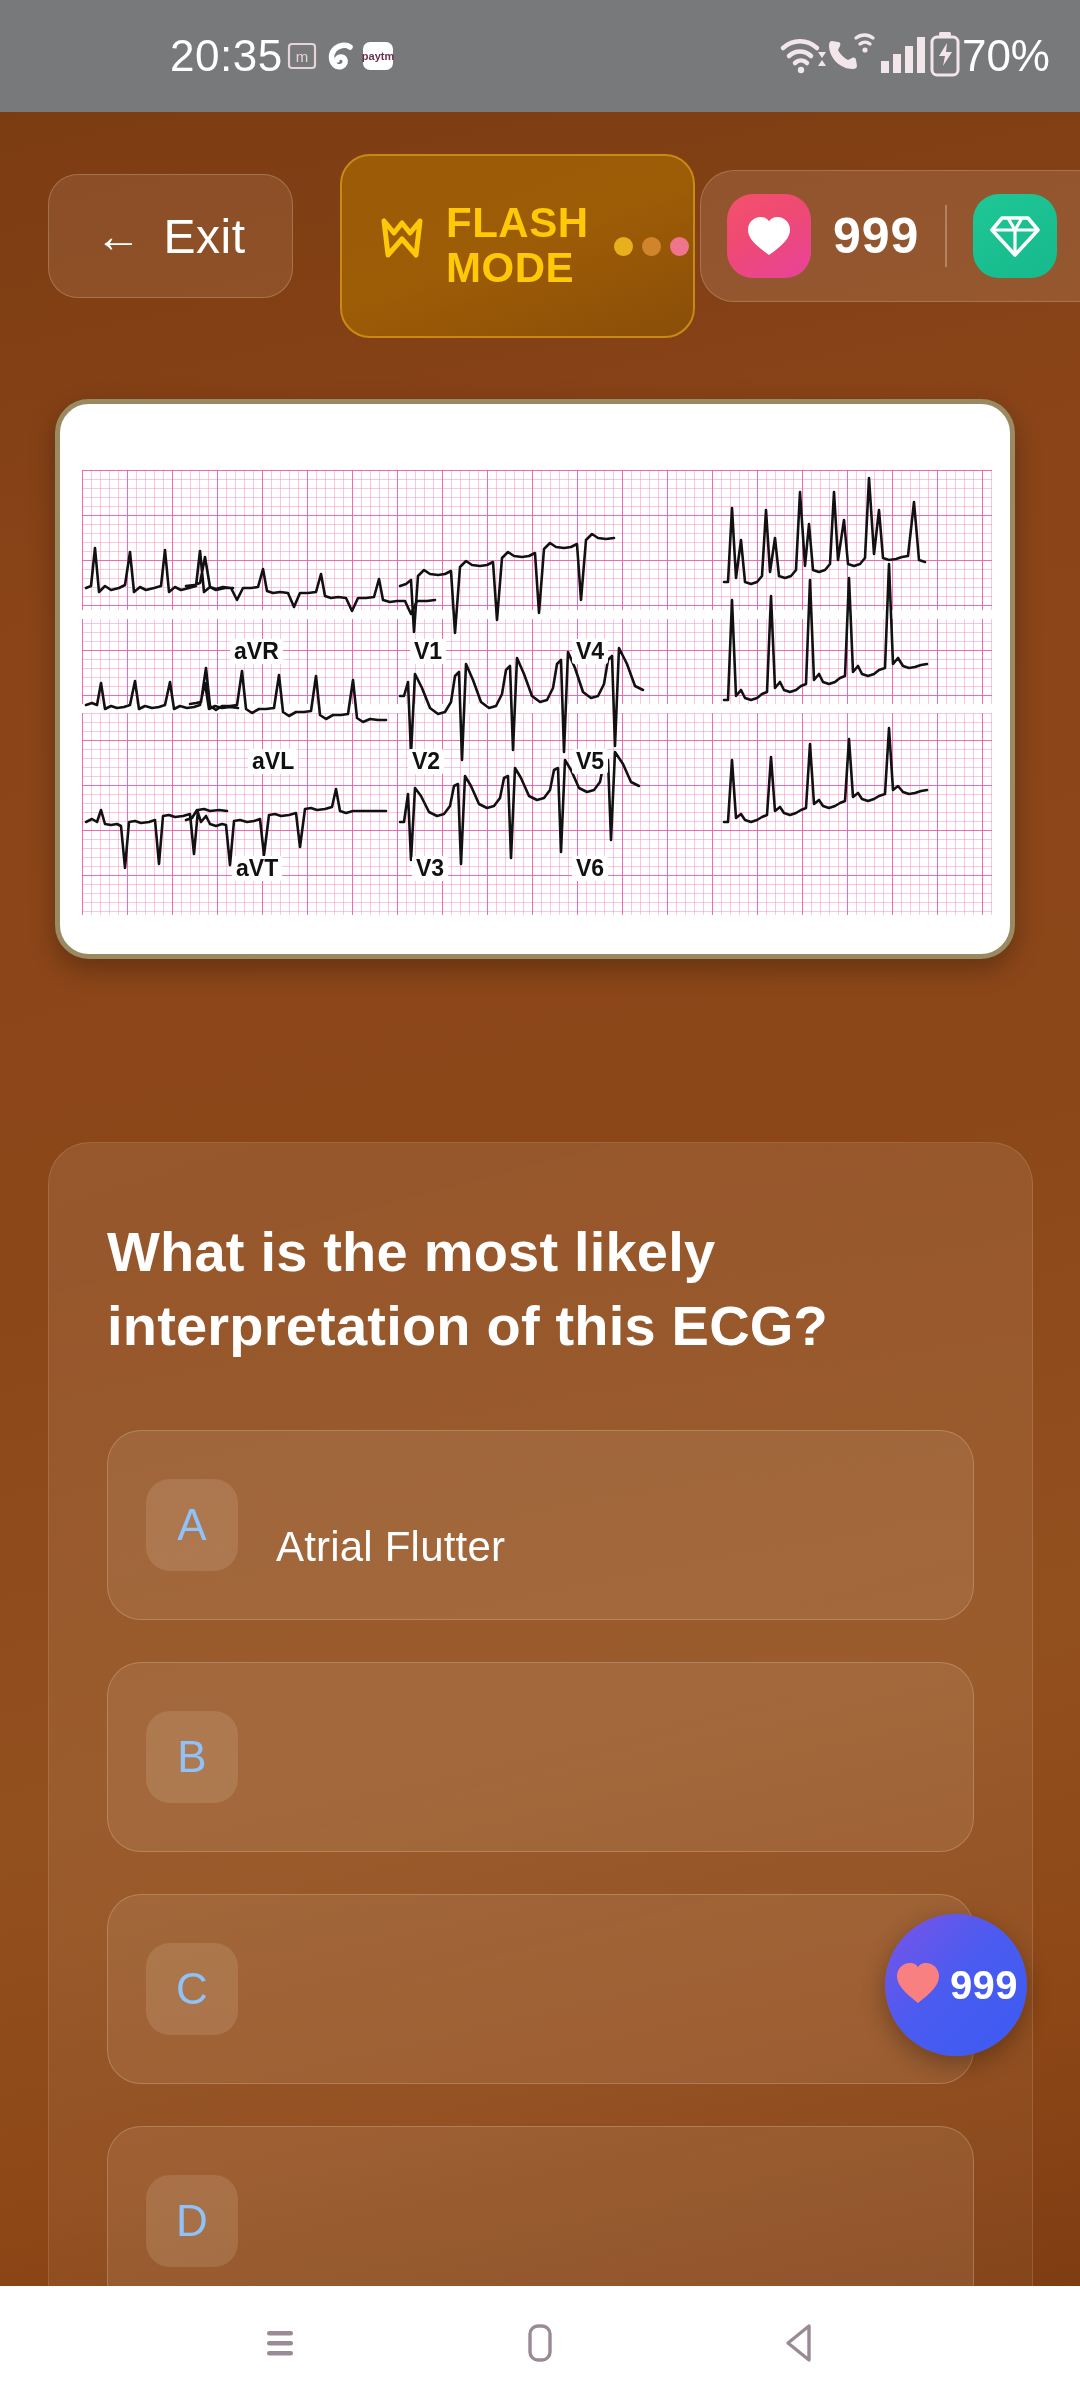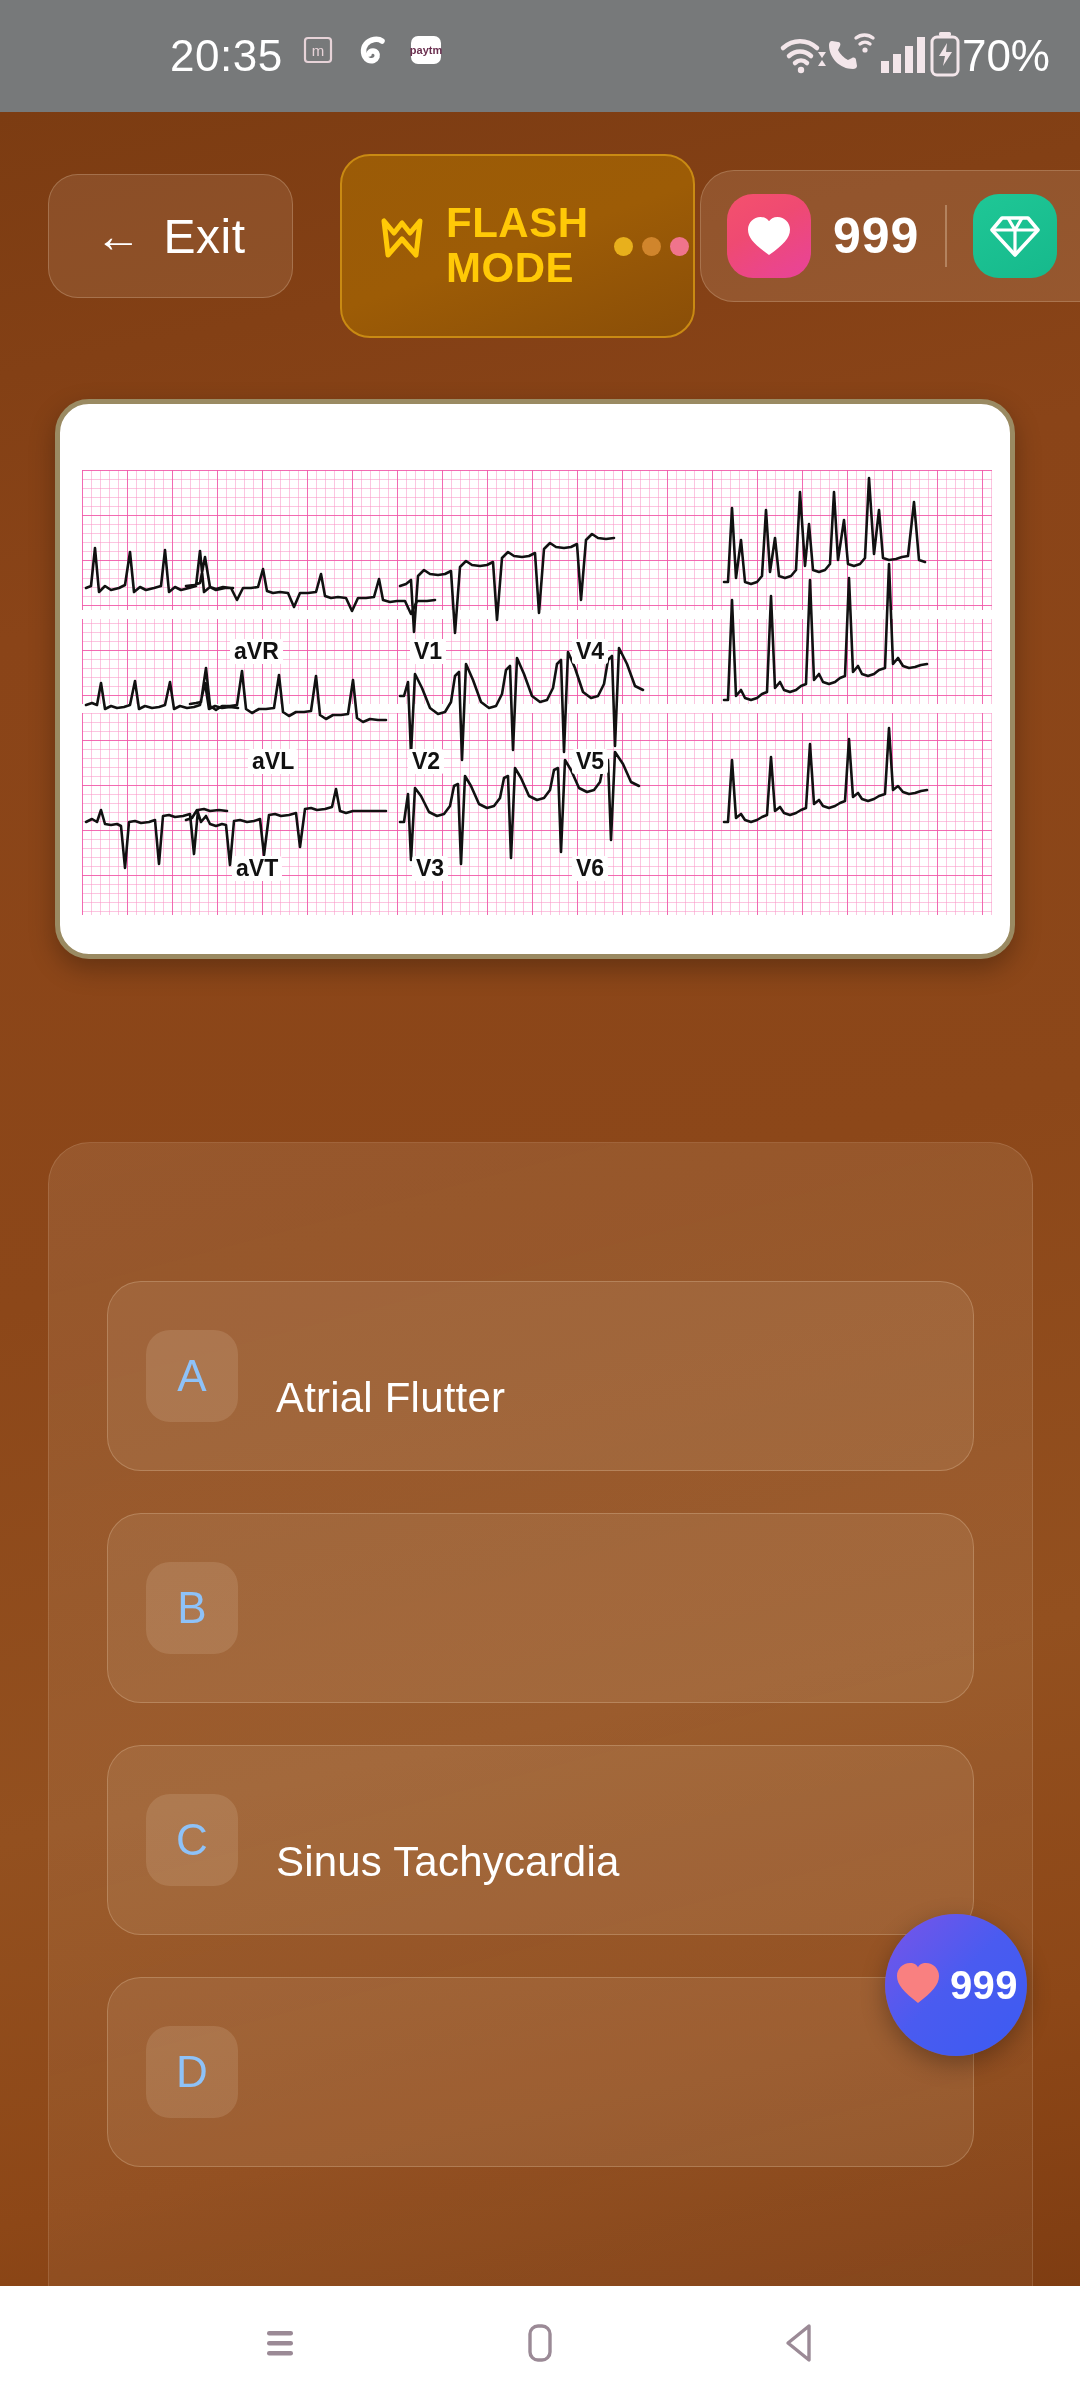--- a/index.html
+++ b/index.html
@@ -9,21 +9,21 @@
     background:#7a3a14;
     position:relative;
   }
 
   
   #status-bar{
     position:absolute; top:0; left:0; width:1080px; height:112px;
     background:#77797a; display:flex; align-items:center;
     padding:0 30px; color:#fff;
   }
-  .sb-left{ display:flex; align-items:flex-start; gap:16px; margin-left:140px; }
+  .sb-left{ display:flex; align-items:center; gap:0; margin-left:140px; }
   .sb-clock{ font-size:44px; font-weight:400; letter-spacing:.5px; color:#fff; }
   .sb-appicon{ width:38px; height:38px; display:flex; align-items:center; justify-content:center; }
   .sb-right{ margin-left:auto; display:flex; align-items:center; }
   .sb-battpct{ font-size:44px; color:#fff; letter-spacing:0px; }
 
   
   #app-bg{
     position:absolute; top:112px; left:0; width:1080px; height:2174px;
     background:linear-gradient(168deg,#7c3c12 0%,#8a4418 22%,#8c4719 50%,#93501f 72%,#8d4717 88%,#7f3d12 100%);
     overflow:hidden;
@@ -284,35 +284,35 @@
     <span class="lead-label" style="left:188px; top:345px">aVL</span>
     <span class="lead-label" style="left:348px; top:345px">V2</span>
     <span class="lead-label" style="left:512px; top:345px">V5</span>
 
     <span class="lead-label" style="left:172px; top:452px">aVT</span>
     <span class="lead-label" style="left:352px; top:452px">V3</span>
     <span class="lead-label" style="left:512px; top:452px">V6</span>
   </div>
 
   <div id="question-panel">
+    <div id="question-text">What is the most likely interpretation of this ECG?</div>
 
     <div id="options-list">
 
       <div class="option-row">
         <span class="option-key">A</span>
         <span class="option-label">Atrial Flutter</span>
       </div>
 
       <div class="option-row">
         <span class="option-key">B</span>
       </div>
 
       <div class="option-row">
         <span class="option-key">C</span>
-        <span class="option-label">Sinus Tachycardia</span>
       </div>
 
       <div class="option-row">
         <span class="option-key">D</span>
       </div>
 
     </div>
   </div>
 
   <div id="floating-like-button">

